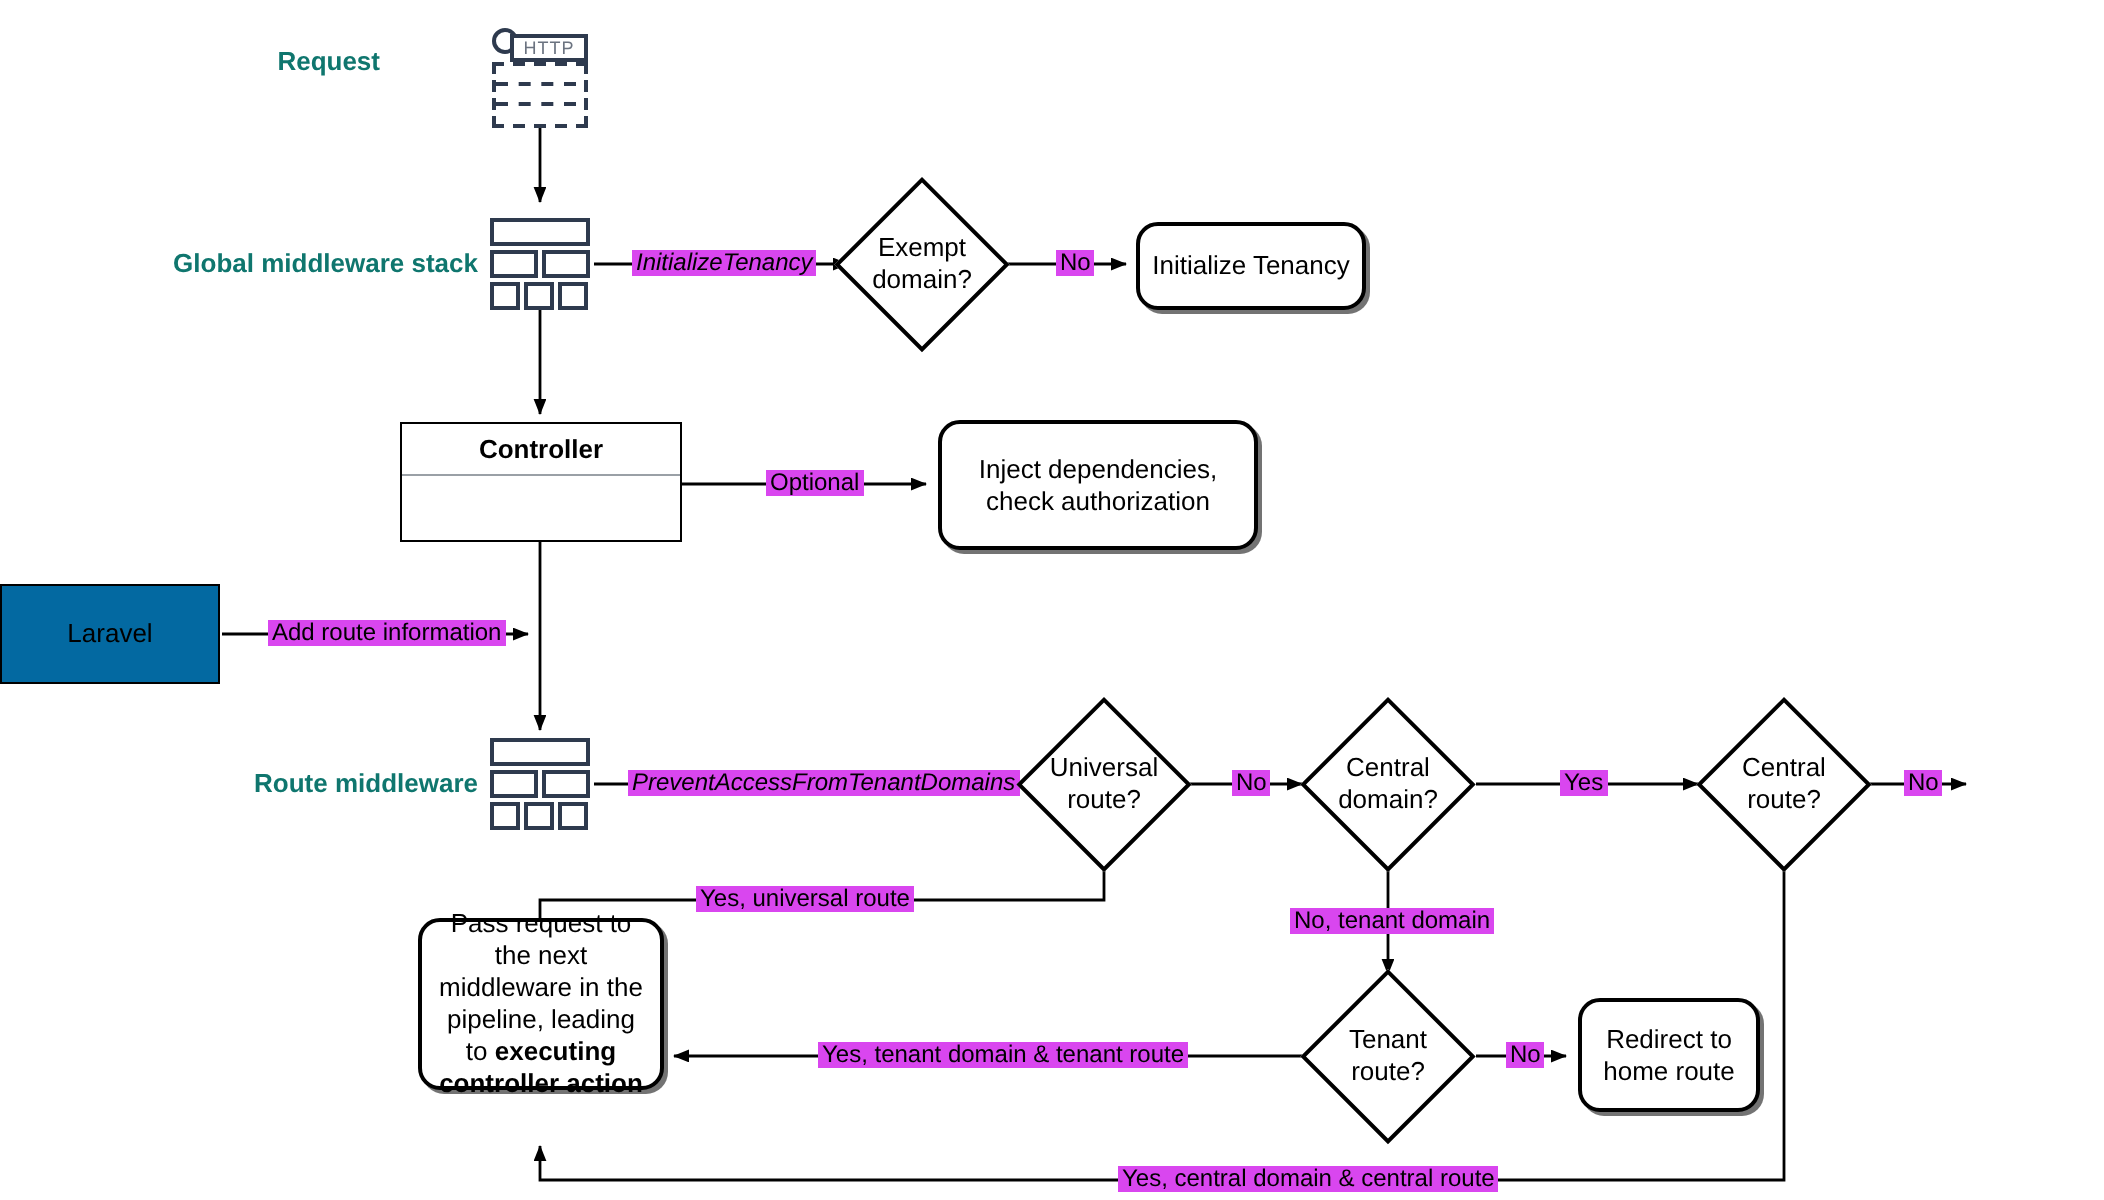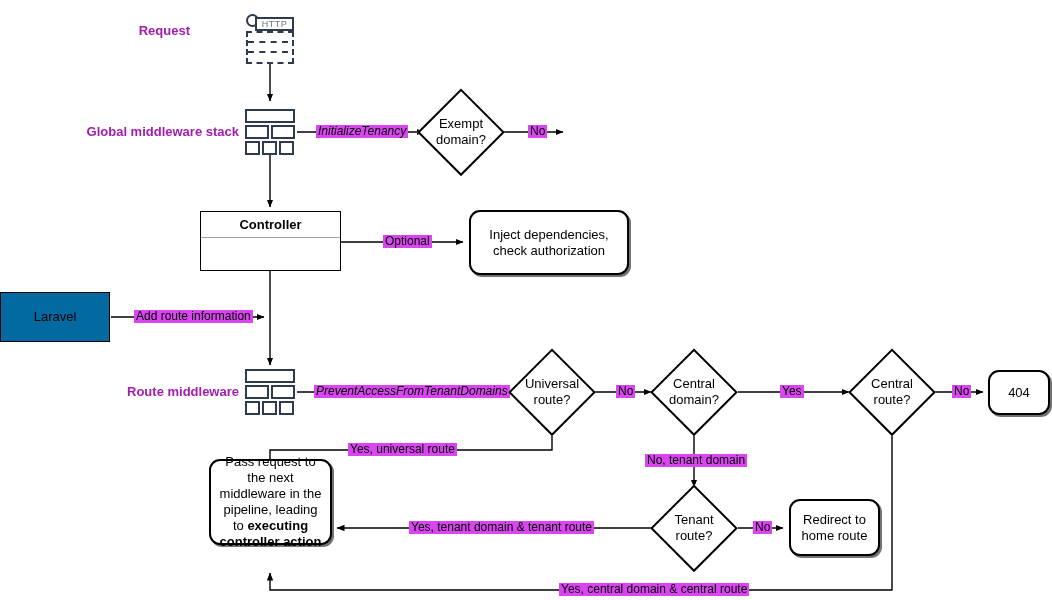--- a/index.html
+++ b/index.html
@@ -25,21 +25,21 @@
     width: 1052px;
     height: 600px;
     pointer-events: none;
   }
 
   
   .side-label {
     position: absolute;
     font-weight: bold;
     font-size: 13px;
-    color: #a21caf;
+    color: #0f766e;
     text-align: right;
     white-space: nowrap;
     line-height: 14px;
   }
 
   
   .http-icon {
     position: absolute;
   }
   .http-icon .circ {
@@ -275,20 +275,21 @@
   <div class="elabel ital" style="left:316px; top:125px;">InitializeTenancy</div>
 
   <div class="diamond" style="left:417px; top:88px; width:88px; height:88px;">
     <div class="shape"></div>
     <div class="dtext">Exempt
 domain?</div>
   </div>
 
   <div class="elabel" style="left:528px; top:125px;">No</div>
 
+  <div class="rbox" style="left:568px; top:111px; width:115px; height:44px;">Initialize Tenancy</div>
 
   <div class="uml" style="left:200px; top:211px; width:141px; height:60px;">
     <div class="uml-title">Controller</div>
   </div>
 
   <div class="elabel" style="left:383px; top:235px;">Optional</div>
 
   <div class="rbox" style="left:469px; top:210px; width:160px; height:65px;">Inject dependencies,
 check authorization</div>
 
@@ -326,21 +327,20 @@
   <div class="elabel" style="left:780px; top:385px;">Yes</div>
 
   <div class="diamond" style="left:848px; top:348px; width:88px; height:88px;">
     <div class="shape"></div>
     <div class="dtext">Central
 route?</div>
   </div>
 
   <div class="elabel" style="left:952px; top:385px;">No</div>
 
-  <div class="rbox" style="left:988px; top:370px; width:62px; height:45px;">404</div>
 
   <div class="elabel" style="left:348px; top:443px;">Yes, universal route</div>
 
   <div class="elabel" style="left:645px; top:454px;">No, tenant domain</div>
 
   <div class="diamond" style="left:650px; top:484px; width:88px; height:88px;">
     <div class="shape"></div>
     <div class="dtext">Tenant
 route?</div>
   </div>

